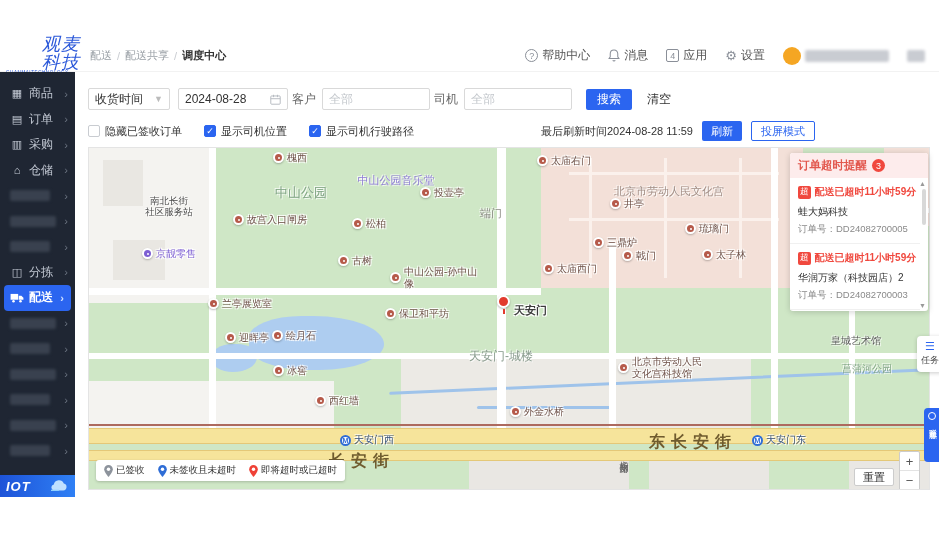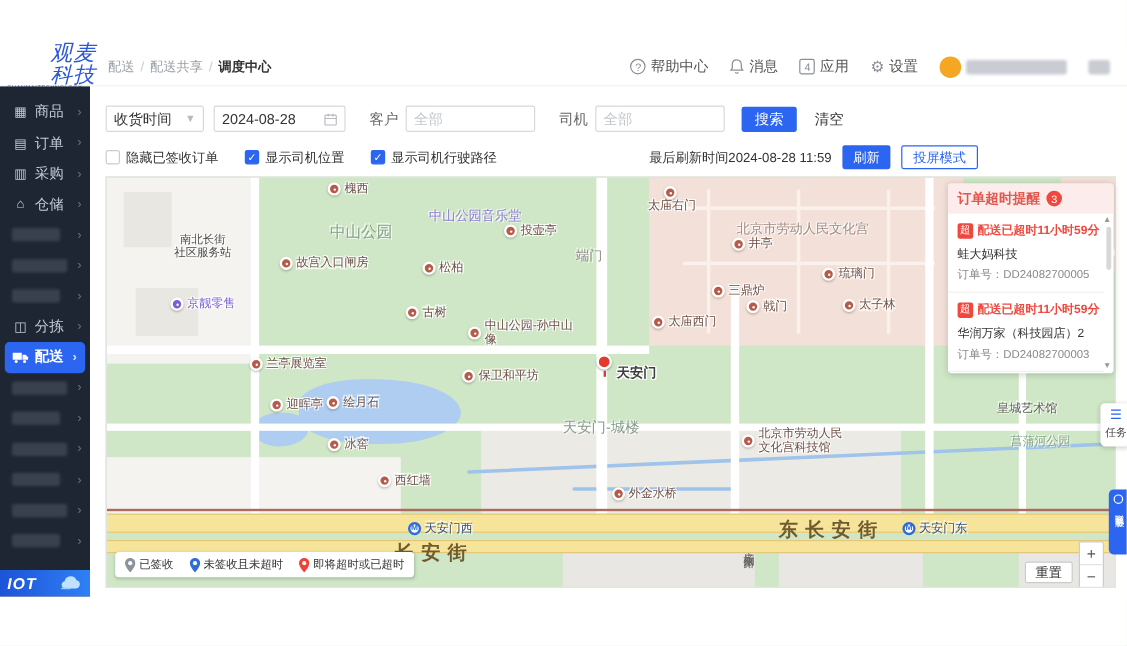--- a/index.html
+++ b/index.html
@@ -41,21 +41,21 @@
   
   .main { position:absolute; left:75px; top:72px; width:864px; height:425px; background:#fff; }
 
   
   .filters { position:absolute; left:13px; top:16px; height:22px; display:flex; align-items:center; font-size:12px; color:#666; }
   .ctrl { height:22px; border:1px solid #d9d9d9; border-radius:2px; background:#fff; display:flex; align-items:center; font-size:12px; color:#333; }
   .select { width:82px; padding:0 6px; justify-content:space-between; }
   .select .arrow { color:#bbb; font-size:9px; }
   .datebox { width:110px; margin-left:8px; padding:0 6px; justify-content:space-between; }
   .datebox input { border:none; outline:none; width:76px; font-size:12px; color:#333; font-family:inherit; }
-  .flabel { margin-left:20px; margin-right:6px; color:#666; }
+  .flabel { margin-left:4px; margin-right:6px; color:#666; }
   .tinput { width:108px; padding:0 6px; }
   .tinput input { border:none; outline:none; width:100%; font-size:12px; font-family:inherit; }
   .tinput input::placeholder { color:#c3c7cc; }
   .btn-primary { margin-left:14px; height:21px; padding:0 11px; background:#2b65f0; color:#fff; border:none; border-radius:2px; font-size:12px; cursor:pointer; font-family:inherit; }
   .link-clear { margin-left:15px; color:#333; cursor:pointer; }
 
   
   .checkrow { position:absolute; left:13px; top:50px; width:727px; height:18px; display:flex; align-items:center; font-size:11px; color:#333; }
   .ckb { display:flex; align-items:center; margin-right:22px; cursor:pointer; }
   .box { width:12px; height:12px; border:1px solid #c9ccd1; border-radius:2px; background:#fff; margin-right:5px; display:flex; align-items:center; justify-content:center; font-size:9px; color:#fff; }
@@ -380,21 +380,21 @@
           <span class="poi-label">冰窖</span>
         </div>
         <div class="poi" style="left: 232px; top: 253px;">
           <span class="dot"></span>
           <span class="poi-label">西红墙</span>
         </div>
         <div class="poi" style="left: 427px; top: 264px;">
           <span class="dot"></span>
           <span class="poi-label">外金水桥</span>
         </div>
-        <div class="poi" style="left: 454px; top: 13px; flex-direction: column;">
+        <div class="poi" style="left: 454px; top: 13px;">
           <span class="dot"></span>
           <span class="poi-label">太庙右门</span>
         </div>
         <div class="poi" style="left: 527px; top: 56px;">
           <span class="dot"></span>
           <span class="poi-label">井亭</span>
         </div>
         <div class="poi" style="left: 602px; top: 81px;">
           <span class="dot"></span>
           <span class="poi-label">琉璃门</span>

